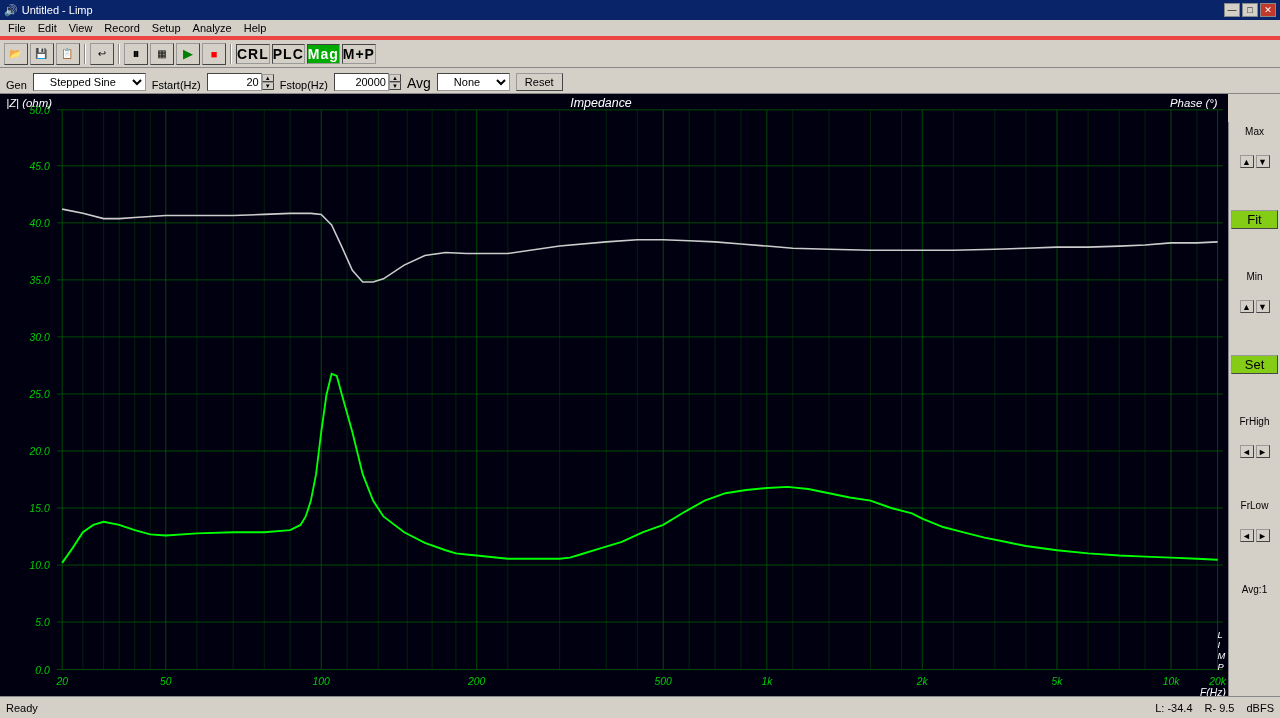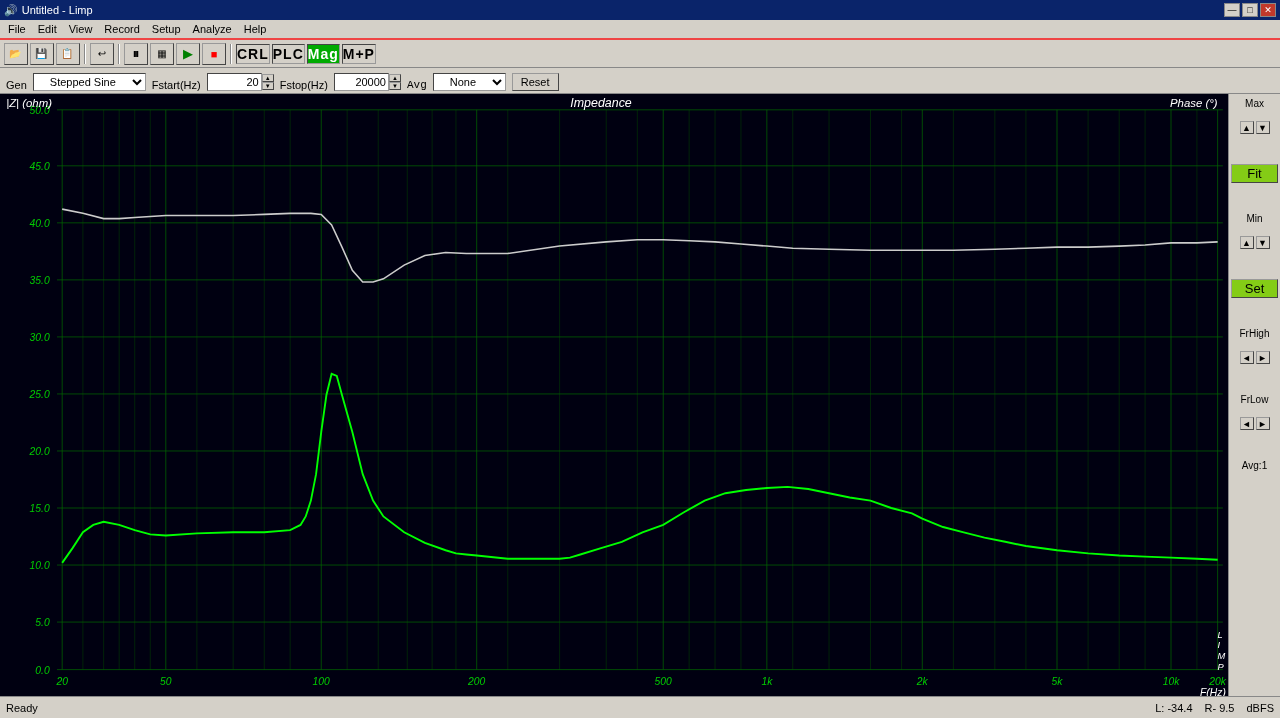--- a/index.html
+++ b/index.html
@@ -25,21 +25,21 @@
       display: flex; align-items: center; justify-content: center;
       font-size: 9px; cursor: pointer; color: black;
     }
 
     
     #menubar {
       background: #d4d0c8;
       height: 20px;
       display: flex;
       align-items: center;
-      border-bottom: 2px solid #ef4444;
+      border-bottom: 4px solid #ef4444;
       padding: 0 2px;
     }
     .menu-item {
       padding: 2px 6px;
       cursor: pointer;
       font-size: 11px;
     }
 
     
     #toolbar {
@@ -90,21 +90,21 @@
       background: white;
       border: 1px inset #999;
       height: 18px;
       width: 55px;
       font-size: 11px;
       padding: 0 2px;
       text-align: right;
     }
     .spin-container { display: flex; flex-direction: column; }
     .spin-btn { width: 12px; height: 8px; background: #d4d0c8; border: 1px outset #999; display: flex; align-items: center; justify-content: center; font-size: 6px; cursor: pointer; line-height: 1; }
-    .gen-avg-label { font-size: 11px; font-family: Liberation Mono, monospace; }
+    .gen-avg-label { font-size: 14px; }
     .reset-btn {
       background: #d4d0c8;
       border: 1px outset #999;
       padding: 1px 8px;
       font-size: 11px;
       cursor: pointer;
       height: 18px;
     }
 
     
@@ -124,22 +124,23 @@
     }
 
     
     #right-panel {
       width: 52px;
       background: #d4d0c8;
       border-left: 1px solid #888;
       display: flex;
       flex-direction: column;
       padding: 4px 2px;
-      gap: 12px;
+      gap: 18px;
       font-size: 10px;
+      margin-top: 28px;
     }
     .rp-label { font-size: 10px; text-align: center; }
     .rp-btn {
       background: #84cc16;
       border: 1px outset #999;
       padding: 1px 0;
       font-size: 13px;
       cursor: pointer;
       text-align: center;
     }

